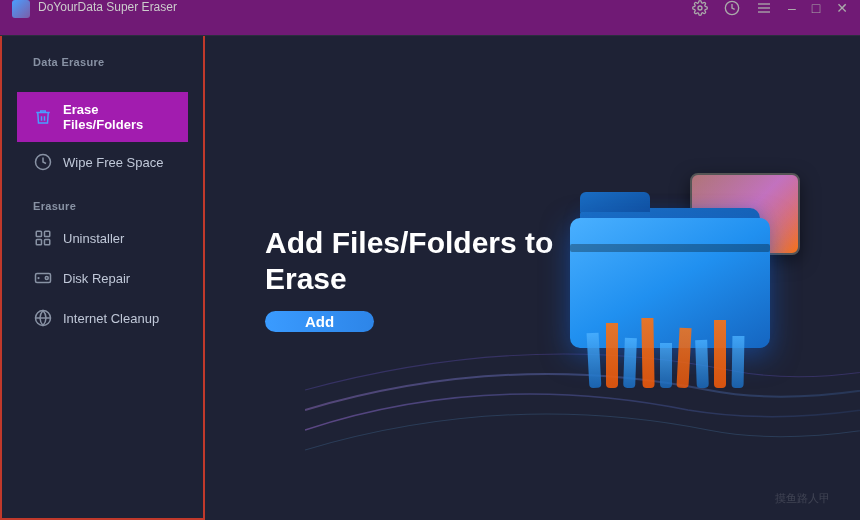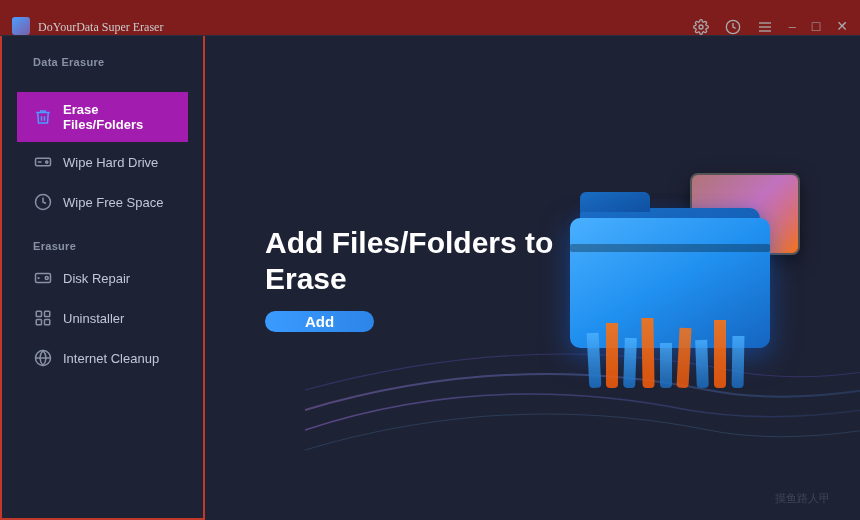--- a/index.html
+++ b/index.html
@@ -8,27 +8,26 @@
       height: 520px;
       background: #1a1e2e;
       font-family: 'Segoe UI', Arial, sans-serif;
       overflow: hidden;
       color: #fff;
     }
 
     
     .titlebar {
       height: 36px;
-      background: #7f1d1d;
-      display: flex;
-      align-items: flex-end;
+      background: #701a75;
+      display: flex;
+      align-items: flex-start;
       padding: 0 12px;
       border-bottom: 1px solid #2a2e3e;
       user-select: none;
-      font-family: Liberation Serif, serif;
     }
     .titlebar-icon {
       width: 18px;
       height: 18px;
       margin-right: 8px;
       background: linear-gradient(135deg, #4a9eff, #7b5ea7);
       border-radius: 3px;
       flex-shrink: 0;
     }
     .titlebar-title {
@@ -251,64 +250,54 @@
         <svg width="18" height="18" viewBox="0 0 24 24" fill="none" stroke="currentColor" stroke-width="2">
           <polyline points="3 6 5 6 21 6"></polyline>
           <path d="M19 6l-1 14H6L5 6"></path>
           <path d="M10 11v6M14 11v6"></path>
           <path d="M9 6V4h6v2"></path>
         </svg>
       </span>
       <span>Erase Files/Folders</span>
     </div>
 
-    <div class="sidebar-item">
-      <span class="sidebar-item-icon">
-        <svg width="18" height="18" viewBox="0 0 24 24" fill="none" stroke="currentColor" stroke-width="2">
-          <rect x="2" y="7" width="20" height="10" rx="2"></rect>
-          <circle cx="17" cy="12" r="1.5"></circle>
-          <line x1="5" y1="12" x2="10" y2="12"></line>
-        </svg>
-      </span>
-      <span>Wipe Hard Drive</span>
-    </div>
 
     <div class="sidebar-item">
       <span class="sidebar-item-icon">
         <svg width="18" height="18" viewBox="0 0 24 24" fill="none" stroke="currentColor" stroke-width="2">
           <circle cx="12" cy="12" r="10"></circle>
           <polyline points="12 6 12 12 16 14"></polyline>
         </svg>
       </span>
       <span>Wipe Free Space</span>
     </div>
 
     <div class="sidebar-section-label" style="margin-top:10px;">Erasure</div>
-
-    <div class="sidebar-item">
-      <span class="sidebar-item-icon">
-        <svg width="18" height="18" viewBox="0 0 24 24" fill="none" stroke="currentColor" stroke-width="2">
-          <rect x="2" y="6" width="20" height="12" rx="2"></rect>
-          <line x1="6" y1="12" x2="6" y2="12" stroke-width="3" stroke-linecap="round"></line>
-          <circle cx="17" cy="12" r="2"></circle>
-        </svg>
-      </span>
-      <span>Disk Repair</span>
-    </div>
 
     <div class="sidebar-item">
       <span class="sidebar-item-icon">
         <svg width="18" height="18" viewBox="0 0 24 24" fill="none" stroke="currentColor" stroke-width="2">
           <rect x="3" y="3" width="7" height="7" rx="1"></rect>
           <rect x="14" y="3" width="7" height="7" rx="1"></rect>
           <rect x="3" y="14" width="7" height="7" rx="1"></rect>
           <rect x="14" y="14" width="7" height="7" rx="1"></rect>
         </svg>
       </span>
       <span>Uninstaller</span>
+    </div>
+
+    <div class="sidebar-item">
+      <span class="sidebar-item-icon">
+        <svg width="18" height="18" viewBox="0 0 24 24" fill="none" stroke="currentColor" stroke-width="2">
+          <rect x="2" y="6" width="20" height="12" rx="2"></rect>
+          <line x1="6" y1="12" x2="6" y2="12" stroke-width="3" stroke-linecap="round"></line>
+          <circle cx="17" cy="12" r="2"></circle>
+        </svg>
+      </span>
+      <span>Disk Repair</span>
     </div>
 
     <div class="sidebar-item">
       <span class="sidebar-item-icon">
         <svg width="18" height="18" viewBox="0 0 24 24" fill="none" stroke="currentColor" stroke-width="2">
           <circle cx="12" cy="12" r="10"></circle>
           <line x1="2" y1="12" x2="22" y2="12"></line>
           <path d="M12 2a15.3 15.3 0 0 1 4 10 15.3 15.3 0 0 1-4 10 15.3 15.3 0 0 1-4-10 15.3 15.3 0 0 1 4-10z"></path>
         </svg>
       </span>

